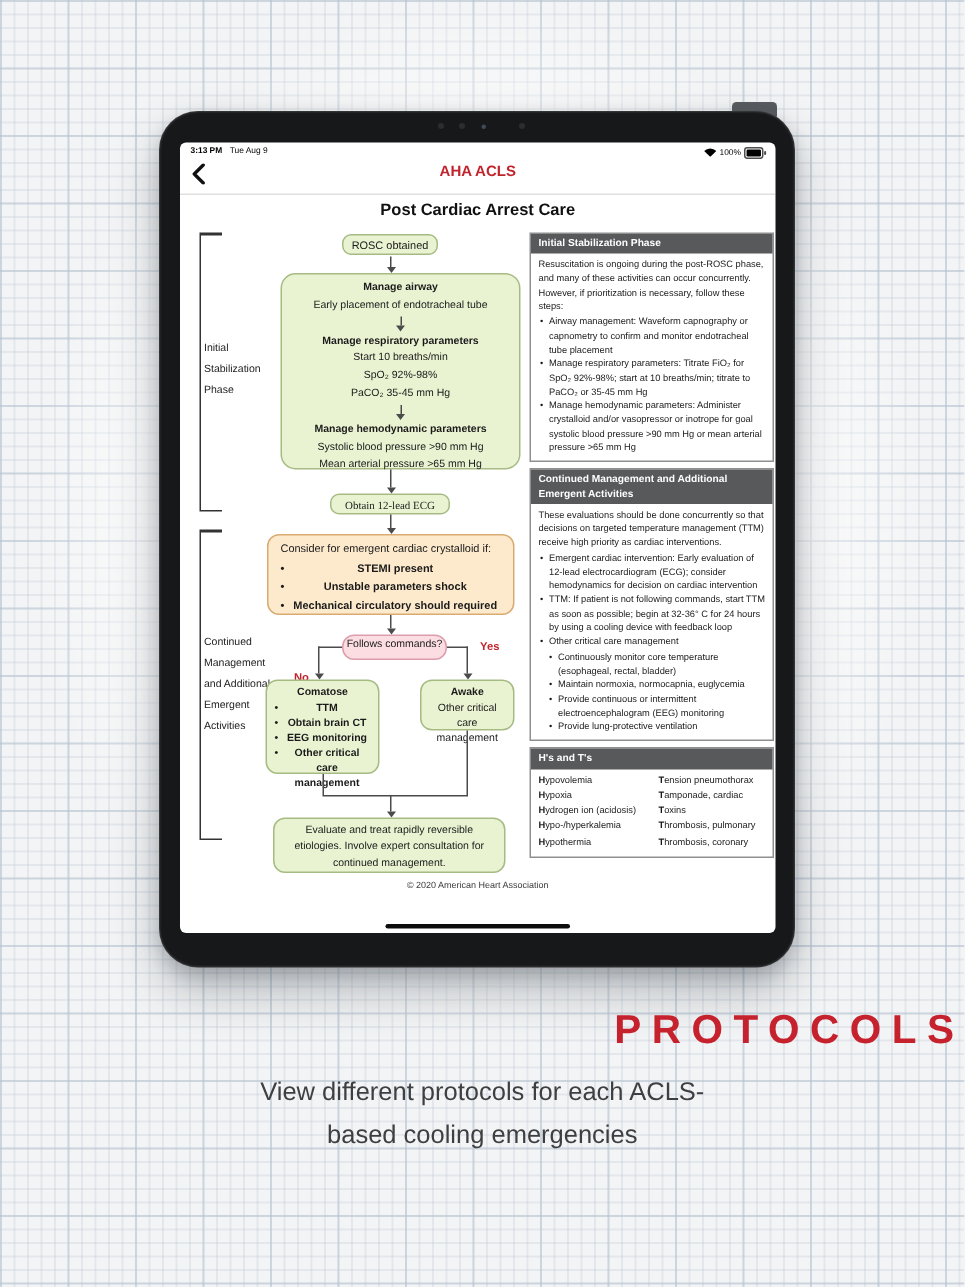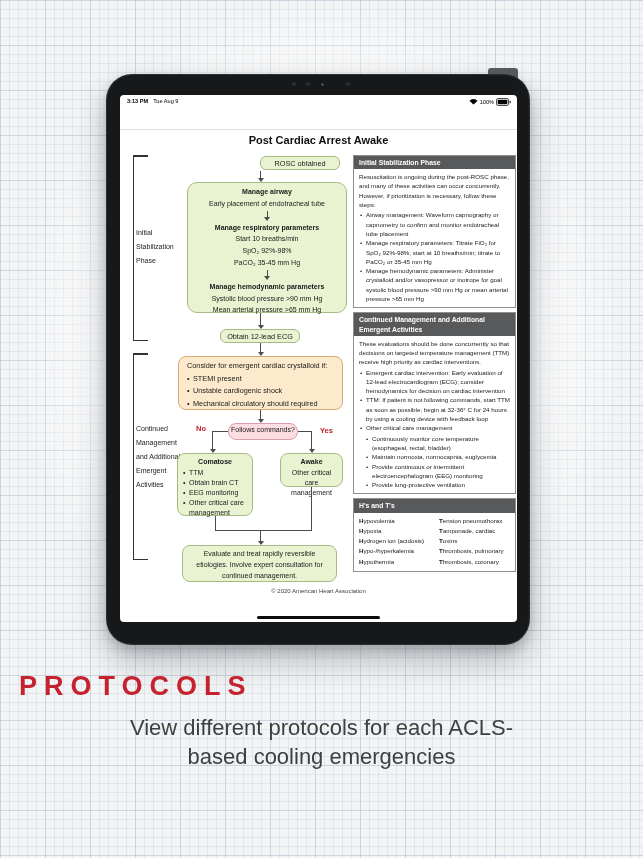--- a/index.html
+++ b/index.html
@@ -51,21 +51,21 @@
   .phase-label { position:absolute; background:#fff; font-size:7px; line-height:14px; color:#222; padding:1px 0; }
 
   .gbox, .obox, .pbox { position:absolute; text-align:center; color:#1a1a1a; }
   .gbox { background:#e9f3d2; border:1px solid #a6bb83; border-radius:6px; }
   .obox { background:#fdeacc; border:1px solid #d9ab72; border-radius:8px; text-align:left; }
   .pbox { background:#fbdde2; border:1px solid #dd9dac; border-radius:8px; }
   .small-node { font-size:7.3px; padding-top:2px; }
   .bigbox { border-radius:10px; padding-top:3px; font-size:7px; line-height:11.8px; }
   .bigbox b { font-size:7px; }
   .obox { font-size:7.3px; line-height:12.5px; padding:3px 8px; }
-  .obox ul, .cbox ul { list-style:none; text-align:left; }
+  .obox ul, .cbox ul { list-style:none; text-align:center;font-weight:bold; }
   .obox li::before, .cbox li::before { content:"•"; position:absolute; left:0; }
   .obox li, .cbox li { position:relative; padding-left:6px; }
   .cbox { border-radius:8px; padding:3px 5px; font-size:7px; line-height:10px; }
   .cbox .bt { text-align:center; font-weight:700; margin-bottom:1px; }
   .final-box { border-radius:8px; font-size:7px; line-height:11px; padding:2px 4px; }
 
   .vline { position:absolute; width:1px; background:#4b4b4b; }
   .hline { position:absolute; height:1px; background:#4b4b4b; }
   .arr { position:absolute; width:7px; }
   .arr::before { content:""; position:absolute; left:3px; top:0; bottom:4px; width:1px; background:#4b4b4b; }
@@ -88,24 +88,24 @@
   .pbody ul { list-style:none; margin-top:1px; }
   .pbody > ul > li { position:relative; padding-left:7px; }
   .pbody > ul > li::before { content:"•"; position:absolute; left:1px; }
   .psub { margin:0 0 0 6px; }
   .psub li { position:relative; padding-left:8px; }
   .psub li::before { content:"–"; position:absolute; left:0; }
   .htgrid { display:grid; grid-template-columns:80px 1fr; font-size:6.2px; line-height:1.65; }
   .htcell::first-letter { font-weight:700; }
 
   
-  .headline { position:absolute; left:0; top:671px; width:100%; text-align:left;
+  .headline { position:absolute; left:0; top:671px; width:100%; text-align:right;
     font-size:27px; font-weight:800; letter-spacing:7px; padding-left:19px; color:#c5222e; }
   .subtitle { position:absolute; left:0; top:714px; width:100%; text-align:center;
-    font-size:22px; line-height:28.5px; color:#3e3f41; }
+    font-size:17px; line-height:28.5px; color:#3e3f41; }
 </style>
 </head>
 <body>
 
 <div class="page">
   <div class="halo"></div>
   <div class="power-btn"></div>
 
   <div class="device">
     <div class="cam-dot" style="left:186px;top:8px;width:4px;height:4px;background:#2c2d2f;"></div>
@@ -125,66 +125,74 @@
             </svg>
           <span style="font-weight:400">100%</span>
           <svg width="15" height="8" viewBox="0 0 15 8">
               <rect x="0.5" y="0.5" width="12" height="7" rx="1.6" fill="none" stroke="#4d4d4d"></rect>
               <rect x="1.7" y="1.7" width="9.6" height="4.6" rx="0.8" fill="#000"></rect>
               <rect x="13.4" y="2.6" width="1.4" height="2.8" rx="0.7" fill="#4d4d4d"></rect>
             </svg>
         </div>
       </div>
 
+      <div class="navbar">
+        <div class="back-btn">
+          <svg width="9" height="14" viewBox="0 0 9 14">
+              <polyline points="7.5,1 1.5,7 7.5,13" fill="none" stroke="#111" stroke-width="2.2" stroke-linecap="round" stroke-linejoin="round"></polyline>
+            </svg>
+        </div>
+        <div class="nav-title">AHA ACLS</div>
+      </div>
       <div class="nav-sep"></div>
-      <div class="page-title">Post Cardiac Arrest Awake</div>
+      <div class="page-title">Post Cardiac Arrest Care</div>
 
       <div class="bracket" style="top:60px;height:186px;"></div>
       <div class="phase-label" style="left:16px;top:130px;width:46px;">Initial Stabilization Phase</div>
       <div class="bracket" style="top:258px;height:207px;"></div>
       <div class="phase-label" style="left:16px;top:326px;width:44px;">Continued Management and Additional Emergent Activities</div>
 
-      <div class="gbox small-node" style="left:108px;top:61px;width:80px;height:14px;margin-left:32px;">ROSC obtained</div>
+      <div class="gbox small-node" style="left:108px;top:61px;width:64px;height:14px;">ROSC obtained</div>
       <div class="arr" style="left:137px;top:76px;height:11px;"></div>
 
       <div class="gbox bigbox" style="left:67px;top:87px;width:160px;height:131px;">
         <b>Manage airway</b><br>
         <span>Early placement of endotracheal tube</span>
         <div class="arr-inline"></div>
         <b>Manage respiratory parameters</b><br>
         <span>Start 10 breaths/min</span><br>
         <span>SpO₂ 92%-98%</span><br>
         <span>PaCO₂ 35-45 mm Hg</span>
         <div class="arr-inline"></div>
         <b>Manage hemodynamic parameters</b><br>
         <span>Systolic blood pressure &gt;90 mm Hg</span><br>
         <span>Mean arterial pressure &gt;65 mm Hg</span>
       </div>
 
       <div class="arr" style="left:137px;top:218px;height:16px;"></div>
-      <div class="gbox small-node" style="left:100px;top:234px;width:80px;height:14px;">Obtain 12-lead ECG</div>
+      <div class="gbox small-node" style="left:100px;top:234px;width:80px;height:14px;font-family:Liberation Serif, serif;">Obtain 12-lead ECG</div>
       <div class="arr" style="left:137px;top:248px;height:13px;"></div>
 
       <div class="obox" style="left:58px;top:261px;width:165px;height:54px;">
         <span>Consider for emergent cardiac crystalloid if:</span>
         <ul>
           <li>STEMI present</li>
-          <li>Unstable cardiogenic shock</li>
+          <li>Unstable parameters shock</li>
           <li>Mechanical circulatory should required</li>
         </ul>
       </div>
 
       <div class="arr" style="left:137px;top:315px;height:13px;"></div>
       <div class="pbox small-node" style="left:108px;top:328px;width:70px;height:17px;font-size:7px;">Follows commands?</div>
 
       <div class="hline" style="left:92px;top:336px;width:16px;"></div>
       <div class="arr" style="left:89px;top:336px;height:22px;"></div>
       <div class="hline" style="left:178px;top:336px;width:14px;"></div>
       <div class="arr" style="left:188px;top:336px;height:22px;"></div>
-      <div class="yn" style="left:68px;top:329px;width:18px;text-align:right;">No</div>
+      <div class="yn" style="left:68px;top:352px;width:18px;text-align:right;">No</div>
       <div class="yn" style="left:200px;top:331px;">Yes</div>
 
       <div class="gbox cbox" style="left:57px;top:358px;width:76px;height:63px;">
         <div class="bt">Comatose</div>
         <ul>
           <li>TTM</li>
           <li>Obtain brain CT</li>
           <li>EEG monitoring</li>
           <li>Other critical care management</li>
         </ul>

